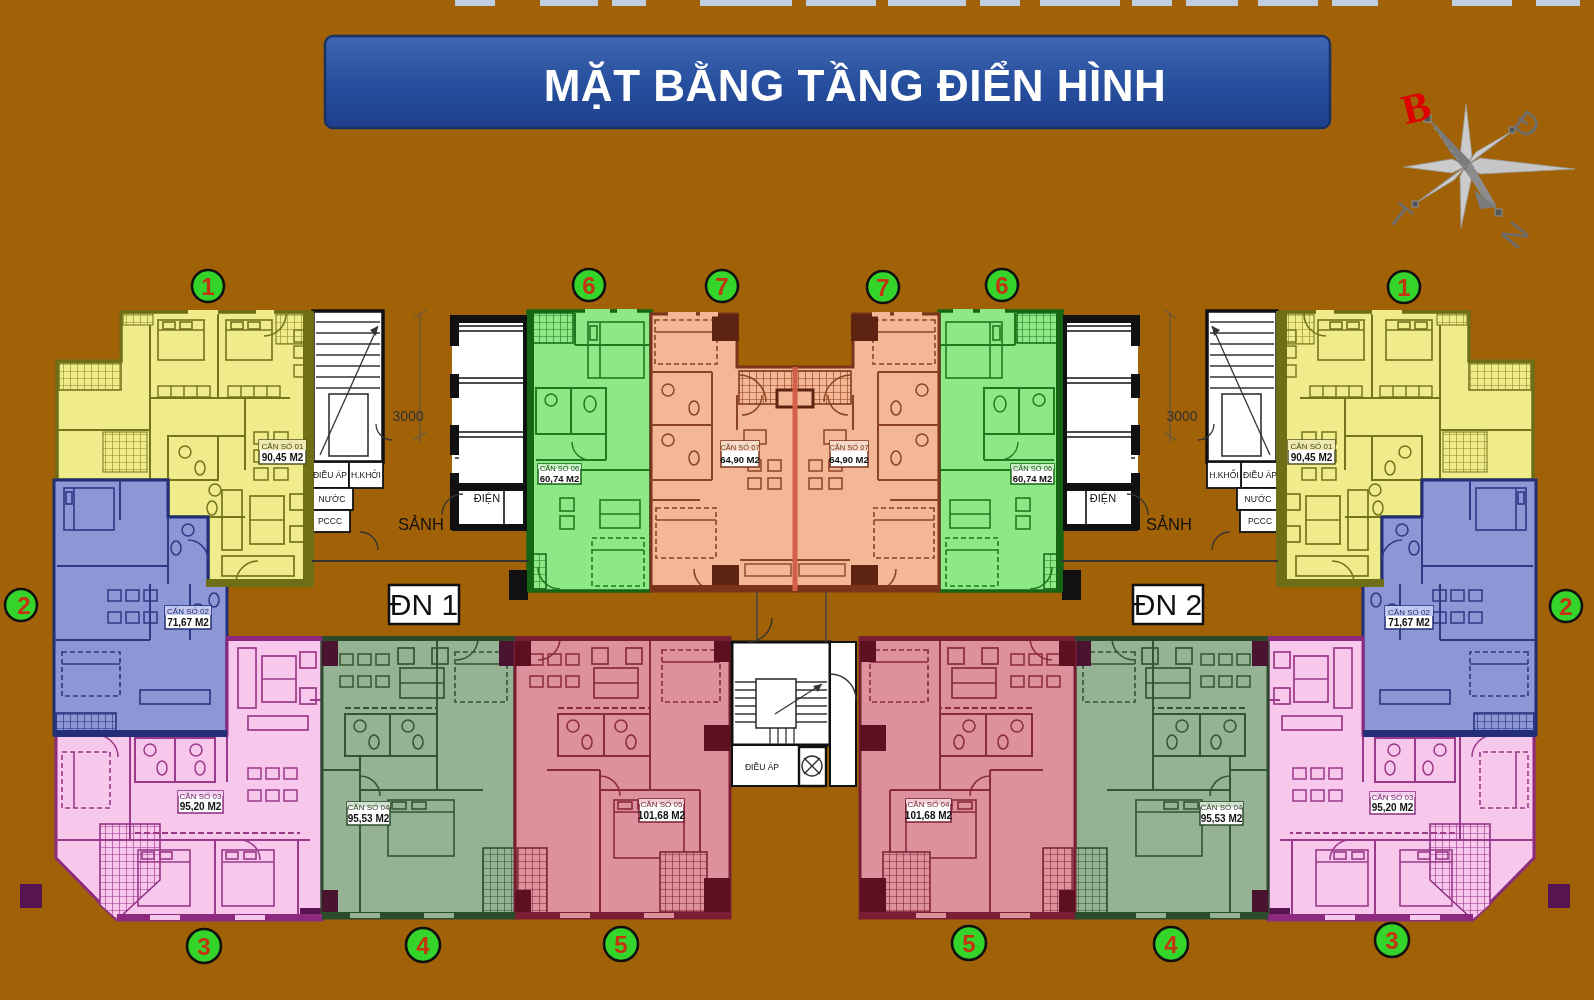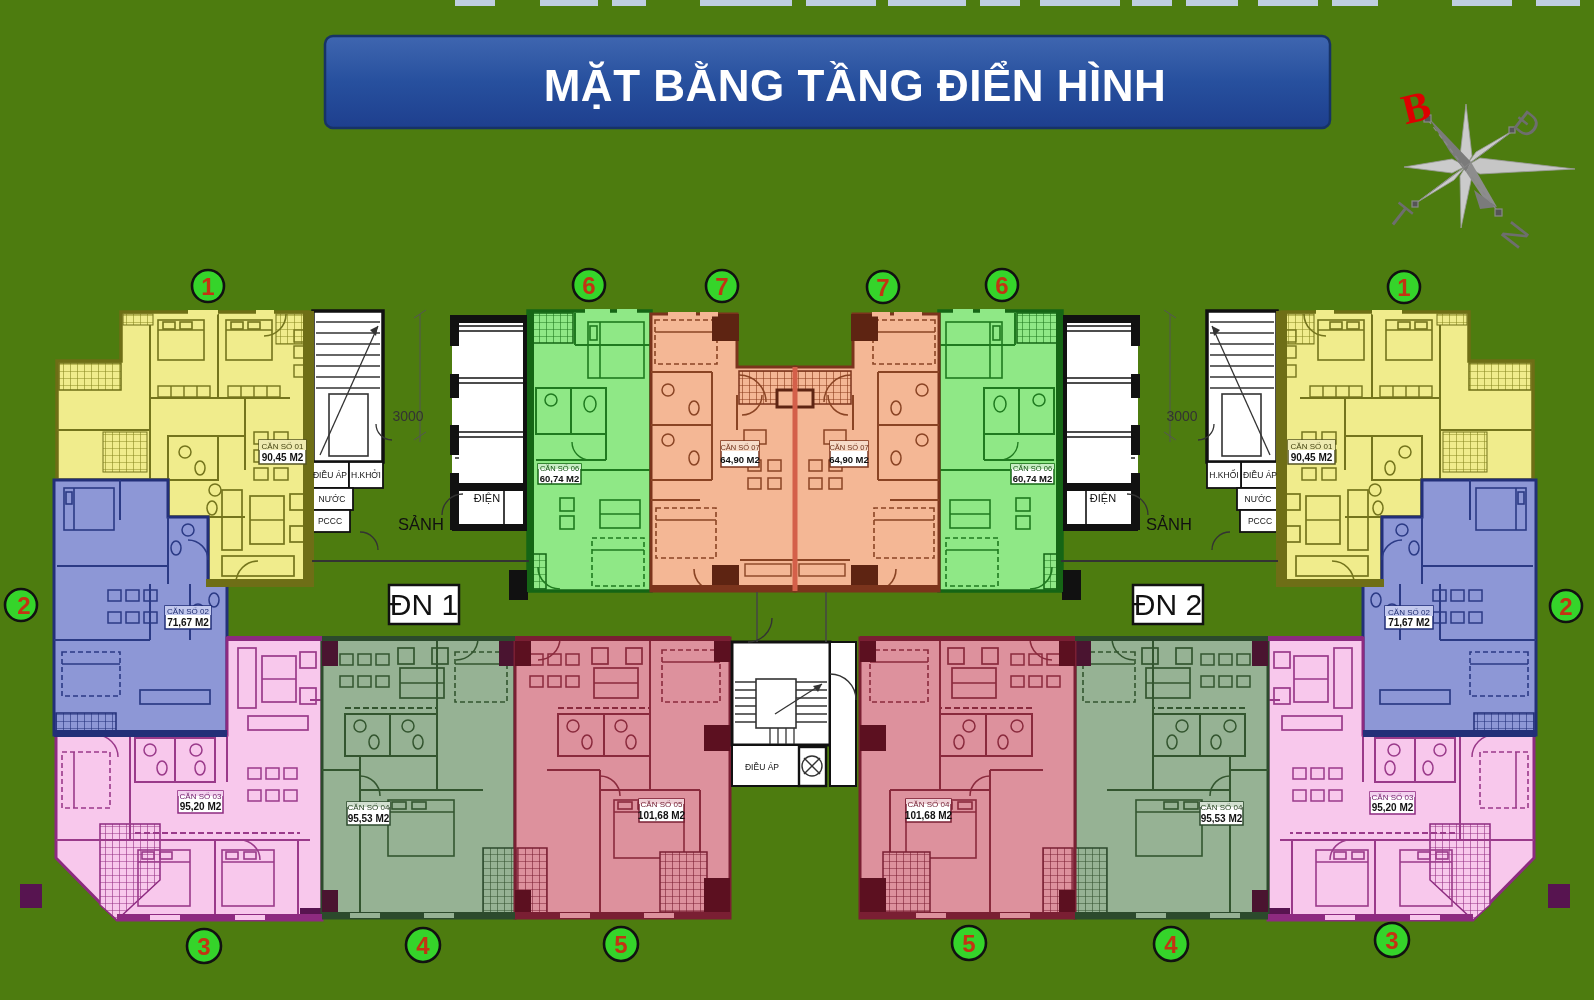--- a/index.html
+++ b/index.html
@@ -1,16 +1,16 @@
 <!DOCTYPE html>
 <html><head>
 <meta charset="utf-8">
 <style>
 html,body{margin:0;padding:0;background:#ffffff;}
-#page{position:relative;width:1594px;height:1000px;background:#4d7c0f;overflow:hidden;
+#page{position:relative;width:1594px;height:1000px;background:#a16207;overflow:hidden;
  font-family:"Liberation Sans",sans-serif;}
 svg{position:absolute;left:0;top:0;}
 </style>
 </head>
 <body>
 
 <div id="page">
 <svg width="1594" height="1000" viewBox="0 0 1594 1000">
 <defs>
 <pattern id="hY" width="7" height="7" patternUnits="userSpaceOnUse">

